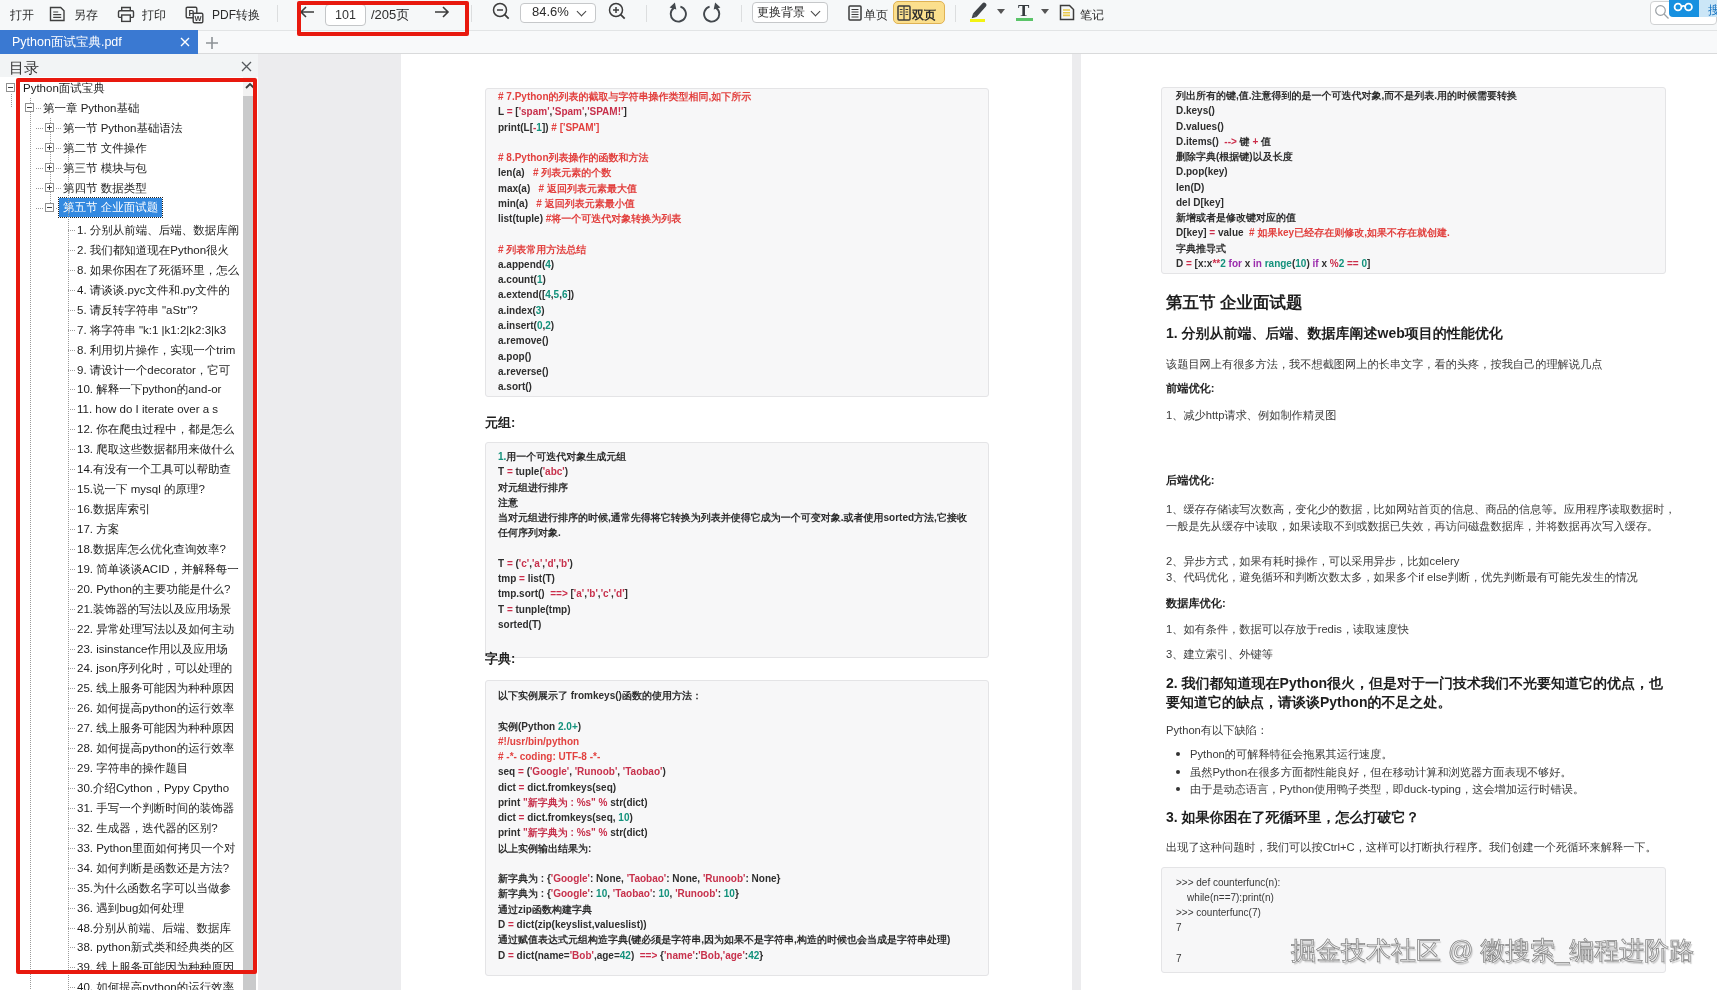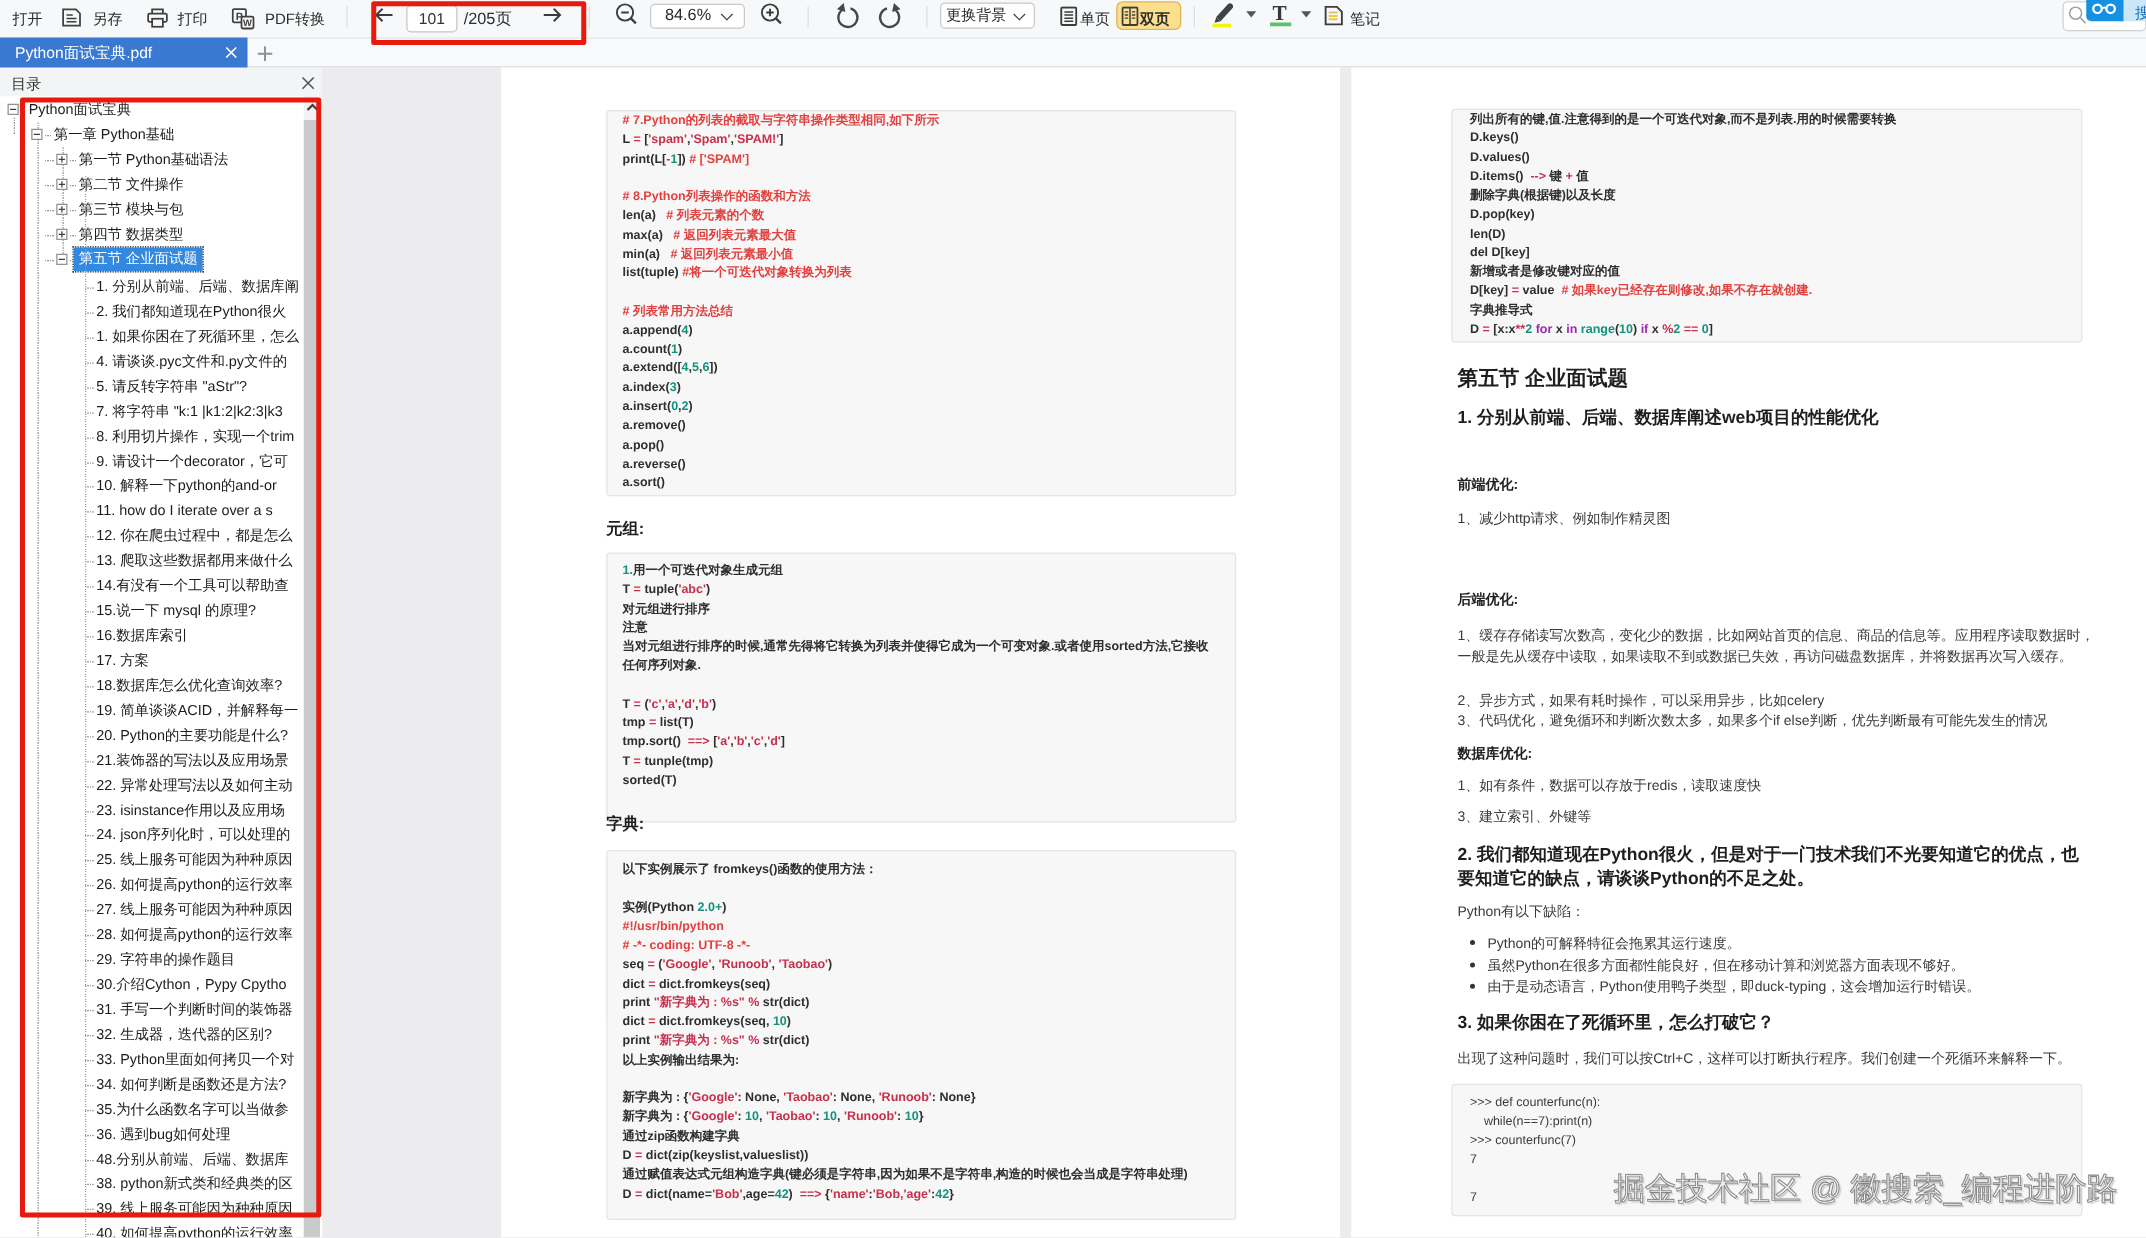--- a/index.html
+++ b/index.html
@@ -146,21 +146,21 @@
   </div>
 <div id="tabbar">
     <div id="tab1"><span style="padding-left:12px">Python面试宝典.pdf</span><svg class="a" style="left:180px;top:7px" width="10" height="10" viewBox="0 0 10 10">
         <path d="M1 1l8 8M9 1l-8 8" stroke="#fff" stroke-width="1.4"></path>
       </svg></div>
     <svg class="a" style="left:206px;top:6px" width="12" height="12" viewBox="0 0 12 12">
       <path d="M6 0v12M0 6h12" stroke="#8d9296" stroke-width="1.6"></path>
     </svg>
   </div>
 <div id="sidehead">
-    <span style="position:absolute;left:9px;top:5px;font-size:12px;color:#333">目录</span>
+    <span style="position:absolute;left:9px;top:5px;font-size:15px;color:#333">目录</span>
     <svg class="a" style="left:241px;top:7px" width="11" height="11" viewBox="0 0 11 11">
       <path d="M1 1l9 9M10 1l-9 9" stroke="#55595d" stroke-width="1.3"></path>
     </svg>
   </div>
 <div id="sidebar">
     <div style="position:absolute;left:0;top:0;width:243px;height:913px;overflow:hidden">
       <div class="tbox" style="left:6px;top:6px">
         <i></i>
       </div>
       <div class="doth" style="left:17px;top:11px;width:4px"></div>
@@ -205,21 +205,21 @@
       <div class="tbox" style="left:45px;top:126px">
         <i></i>
       </div>
       <div class="doth" style="left:56px;top:131px;width:2px"></div>
       <div id="selrow" style="top:121px">第五节 企业面试题</div>
       <div class="doth" style="left:68px;top:153px;width:7px"></div>
       <div class="trow" style="left:77px;top:144px">1. 分别从前端、后端、数据库阐</div>
       <div class="doth" style="left:68px;top:173px;width:7px"></div>
       <div class="trow" style="left:77px;top:164px">2. 我们都知道现在Python很火</div>
       <div class="doth" style="left:68px;top:193px;width:7px"></div>
-      <div class="trow" style="left:77px;top:184px">1. 如果你困在了死循环里，怎么</div>
+      <div class="trow" style="left:77px;top:184px">8. 如果你困在了死循环里，怎么</div>
       <div class="doth" style="left:68px;top:213px;width:7px"></div>
       <div class="trow" style="left:77px;top:204px">4. 请谈谈.pyc文件和.py文件的</div>
       <div class="doth" style="left:68px;top:233px;width:7px"></div>
       <div class="trow" style="left:77px;top:224px">5. 请反转字符串 "aStr"?</div>
       <div class="doth" style="left:68px;top:253px;width:7px"></div>
       <div class="trow" style="left:77px;top:244px">7. 将字符串 "k:1 |k1:2|k2:3|k3</div>
       <div class="doth" style="left:68px;top:273px;width:7px"></div>
       <div class="trow" style="left:77px;top:264px">8. 利用切片操作，实现一个trim</div>
       <div class="doth" style="left:68px;top:293px;width:7px"></div>
       <div class="trow" style="left:77px;top:284px">9. 请设计一个decorator，它可</div>
@@ -363,20 +363,21 @@
 D.pop(key)
 len(D)
 del D[key]
 新增或者是修改键对应的值
 D[key] <span class="o">=</span> value  <span class="c"># 如果key已经存在则修改,如果不存在就创建.</span>
 字典推导式
 D <span class="o">=</span> [x:x<span class="o">**</span><span class="n">2</span> <span class="k">for</span> x <span class="k">in</span> <span class="n">range</span>(<span class="n">10</span>) <span class="k">if</span> x <span class="o">%</span><span class="n">2</span> <span class="o">==</span> <span class="n">0</span>]</pre>
     </div>
     <div class="phead" style="left:908px;top:238px;font-size:16.5px">第五节 企业面试题</div>
     <div class="phead" style="left:908px;top:271px;font-size:14px">1. 分别从前端、后端、数据库阐述web项目的性能优化</div>
+    <div class="body" style="left:908px;top:302px;line-height:16.5px">该题目网上有很多方法，我不想截图网上的长串文字，看的头疼，按我自己的理解说几点</div>
     <div class="body bold" style="left:908px;top:326px;line-height:16.5px">前端优化:</div>
     <div class="body" style="left:908px;top:353px;line-height:16.5px">1、减少http请求、例如制作精灵图</div>
     <div class="body bold" style="left:908px;top:418px;line-height:16.5px">后端优化:</div>
     <div class="body" style="left:908px;top:447px;line-height:16.5px">1、缓存存储读写次数高，变化少的数据，比如网站首页的信息、商品的信息等。应用程序读取数据时，<br>一般是先从缓存中读取，如果读取不到或数据已失效，再访问磁盘数据库，并将数据再次写入缓存。</div>
     <div class="body" style="left:908px;top:499px;line-height:16.5px">2、异步方式，如果有耗时操作，可以采用异步，比如celery</div>
     <div class="body" style="left:908px;top:515px;line-height:16.5px">3、代码优化，避免循环和判断次数太多，如果多个if else判断，优先判断最有可能先发生的情况</div>
     <div class="body bold" style="left:908px;top:541px;line-height:16.5px">数据库优化:</div>
     <div class="body" style="left:908px;top:567px;line-height:16.5px">1、如有条件，数据可以存放于redis，读取速度快</div>
     <div class="body" style="left:908px;top:592px;line-height:16.5px">3、建立索引、外键等</div>
     <div class="phead" style="left:908px;top:620px;font-size:14px;line-height:18.5px;white-space:normal;width:500px">2. 我们都知道现在Python很火，但是对于一门技术我们不光要知道它的优点，也<br>要知道它的缺点，请谈谈Python的不足之处。</div>

